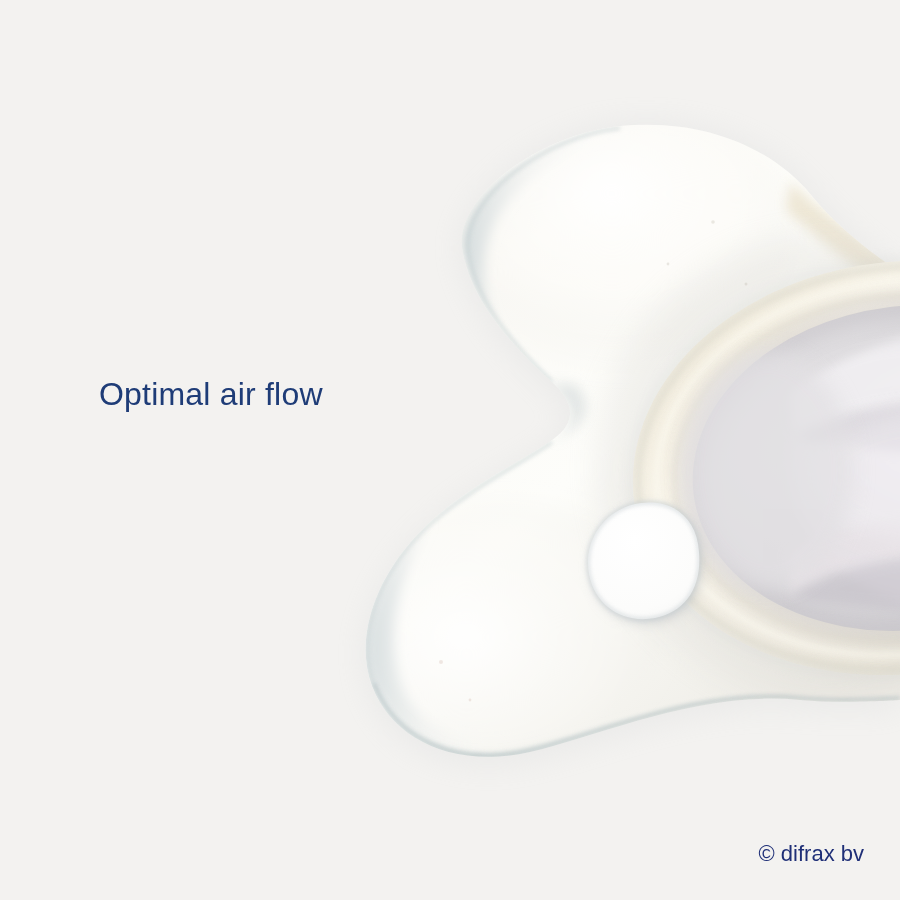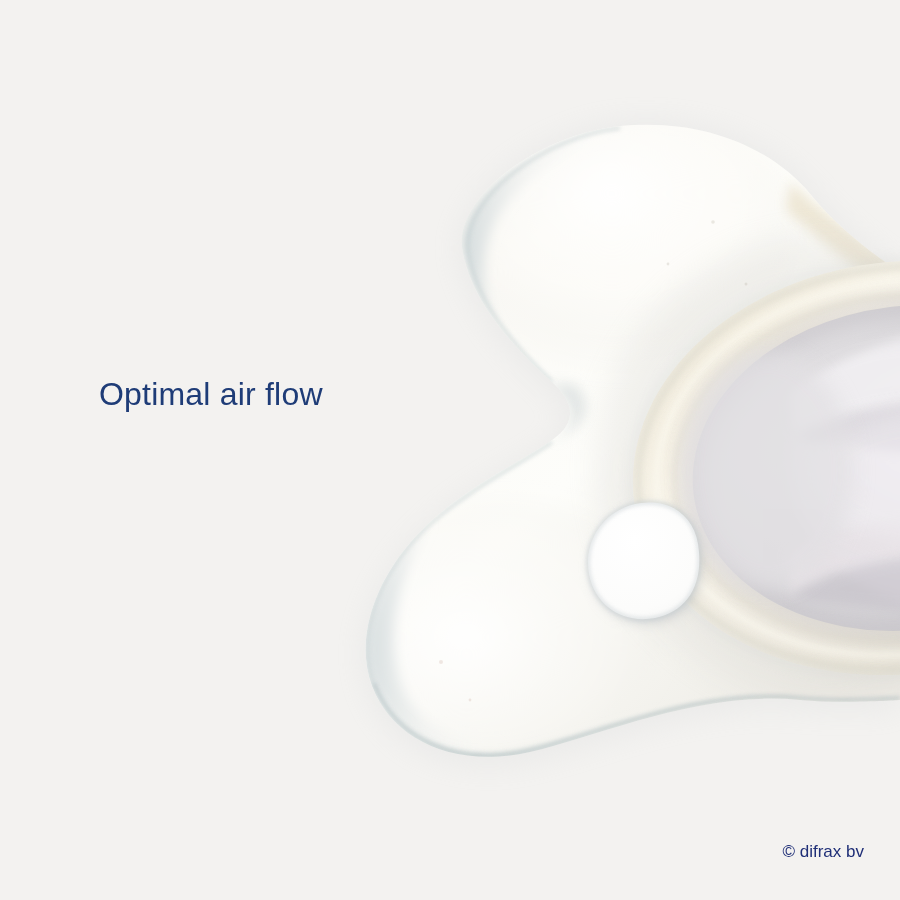--- a/index.html
+++ b/index.html
@@ -51,21 +51,21 @@
     white-space: nowrap;
     user-select: none;
     margin-left: 30px;
   }
 
   
   #copyright {
     position: absolute;
     right: 36px;
     top: 843px;
-    font-size: 17px;
+    font-size: 22px;
     line-height: 1.0;
     font-weight: 400;
     color: #1f2f77;
     white-space: nowrap;
     user-select: none;
   }
 </style>
 </head>
 <body>
 

